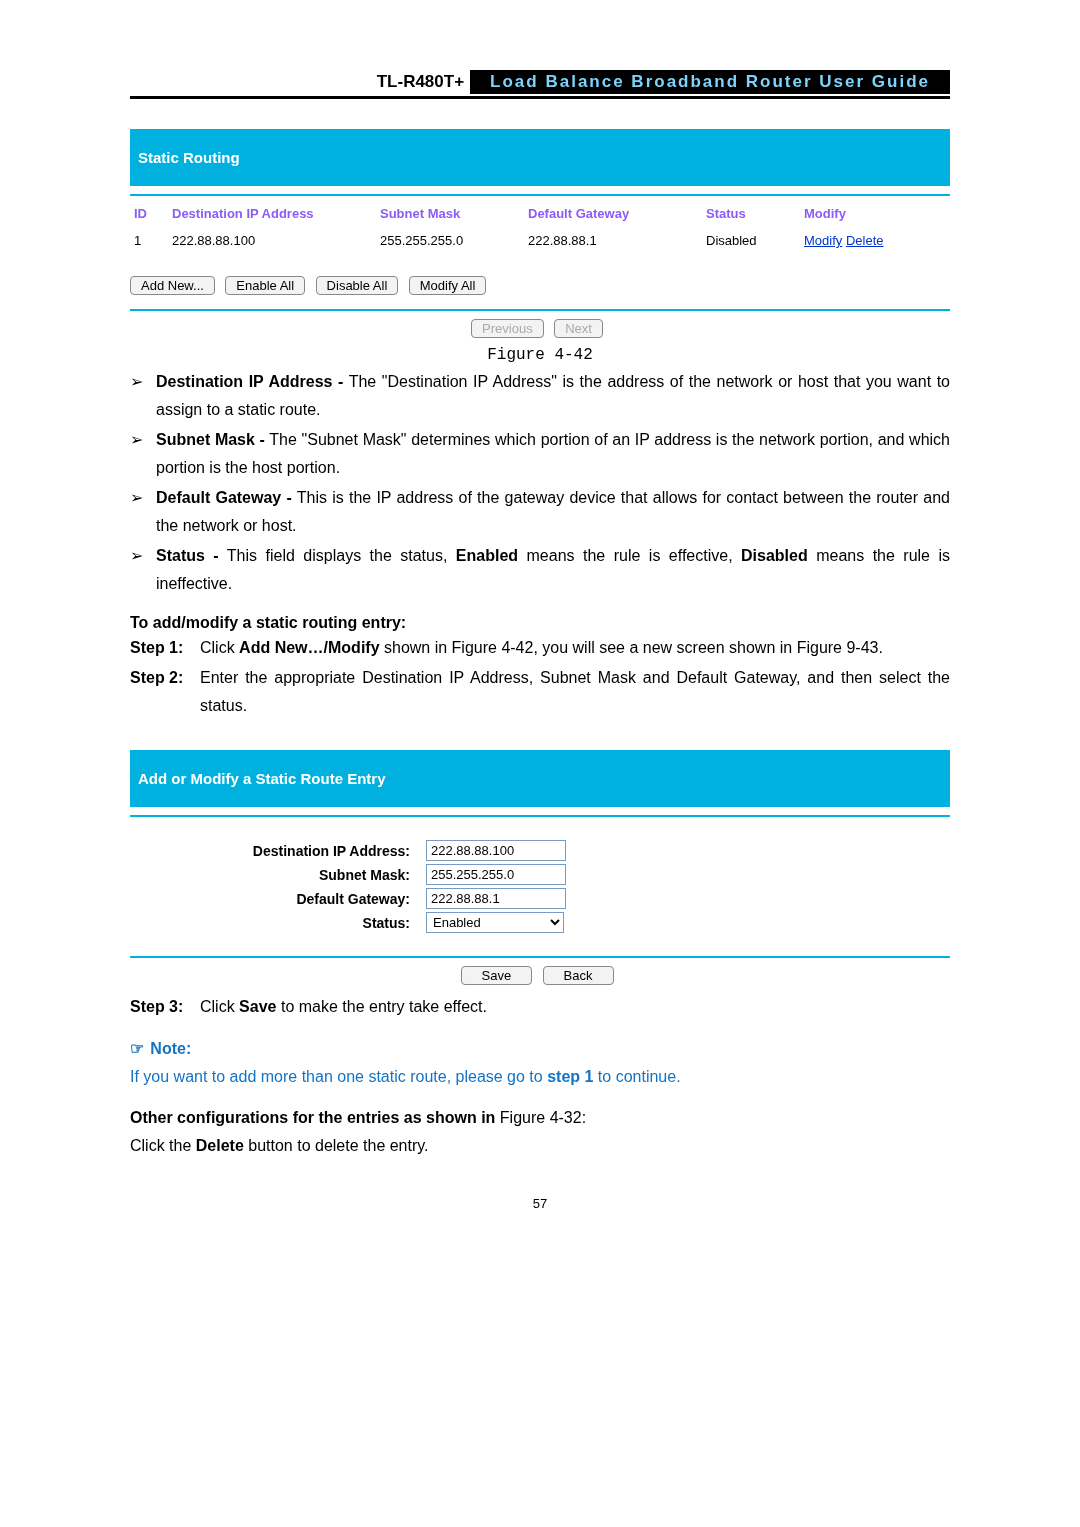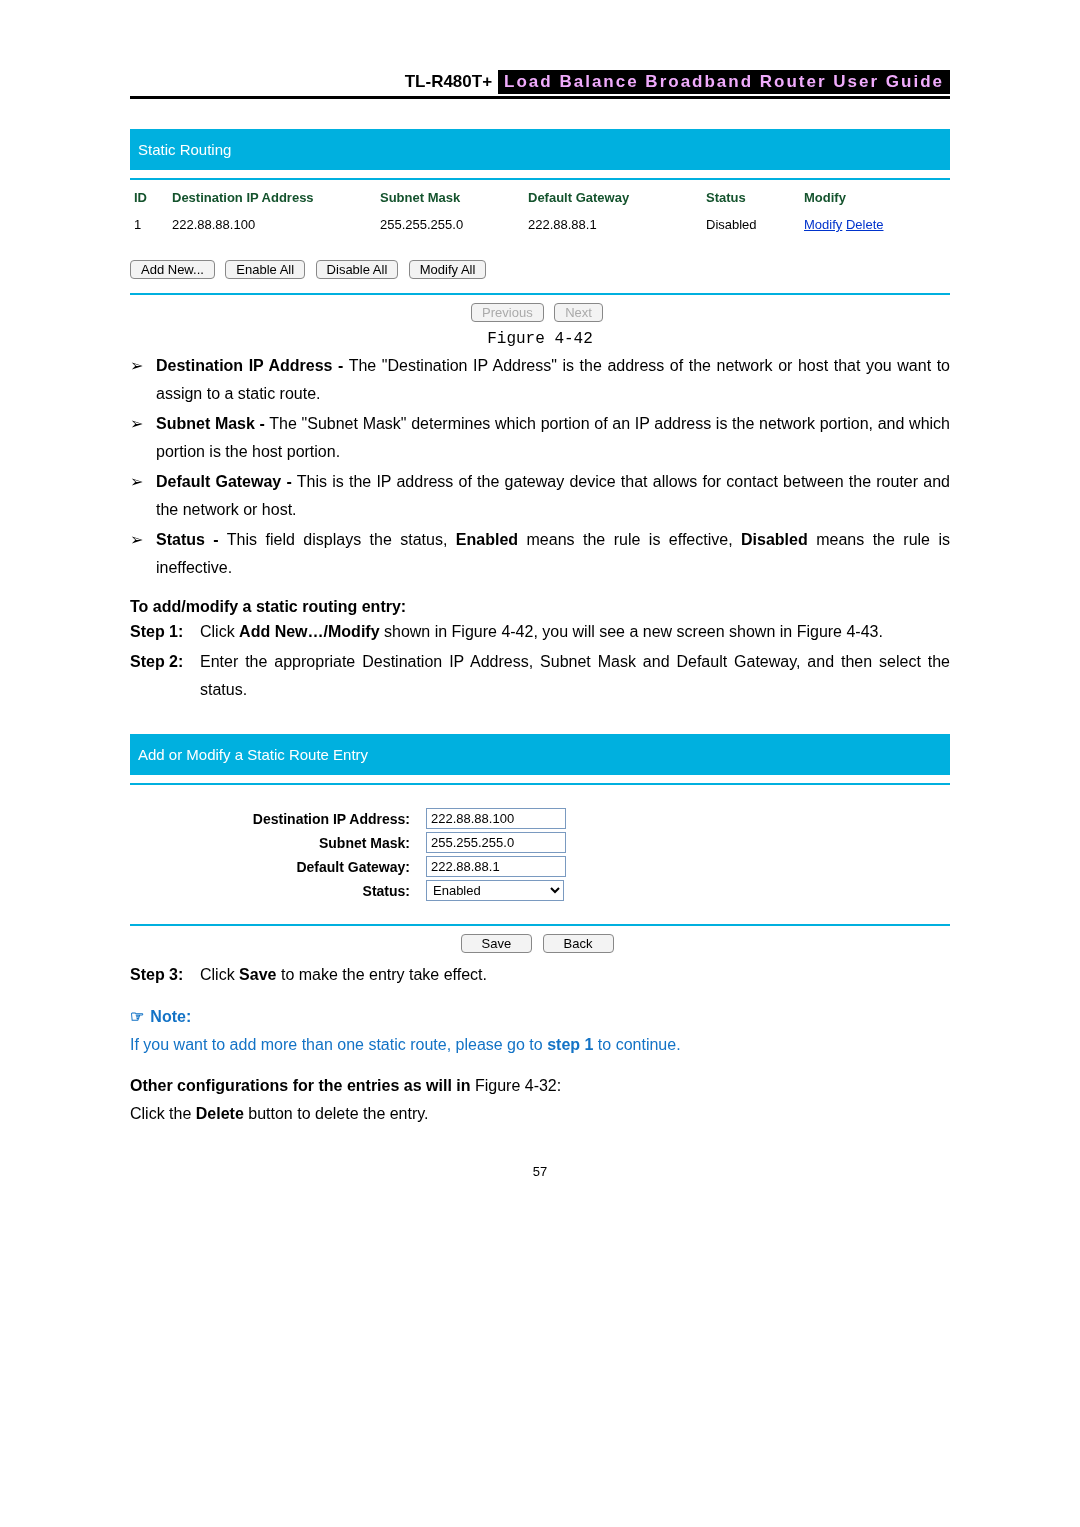--- a/index.html
+++ b/index.html
@@ -22,44 +22,44 @@
     padding-bottom: 2px;
     font-weight: bold;
     font-size: 17px;
   }
   .header-model {
     color: #000;
     padding-right: 6px;
   }
   .header-title {
     background: #000;
-    color: #f0abfc;
-    padding: 2px 6px;
+    color: #7dd3fc;
+    padding: 2px 20px;
     letter-spacing: 2px;
   }
   
   .panel-wrap {
     margin-top: 30px;
   }
   .panel-head {
     background: #00b0df;
     color: #fff;
-    font-weight: normal;
+    font-weight: bold;
     font-size: 15px;
-    padding: 12px 8px;
+    padding: 20px 8px;
   }
   .routing-table {
     width: 100%;
     border-collapse: collapse;
     font-size: 13px;
   }
   .routing-table th {
     text-align: left;
     font-weight: bold;
-    color: #14532d;
+    color: #8b5cf6;
     padding: 2px 4px 10px 4px;
   }
   .routing-table td {
     padding: 2px 4px;
   }
   .link {
     color: #0033cc;
     text-decoration: underline;
     cursor: pointer;
   }
@@ -254,21 +254,21 @@
       <div class="bl-marker">➢</div>
       <div class="bl-text">
         <span class="bold">Status -</span><span> This field displays the status, </span><span class="bold">Enabled</span><span> means the rule is effective, </span><span class="bold">Disabled</span><span> means the rule is ineffective.</span>
       </div>
     </div>
   </div>
 
   <div class="sect-head">To add/modify a static routing entry:</div>
   <div class="step">
     <div class="step-label">Step 1:</div>
-    <div class="step-body"><span>Click </span><span class="bold">Add New…/Modify</span><span> shown in Figure 4-42, you will see a new screen shown in Figure 4-43.</span></div>
+    <div class="step-body"><span>Click </span><span class="bold">Add New…/Modify</span><span> shown in Figure 4-42, you will see a new screen shown in Figure 9-43.</span></div>
   </div>
   <div class="step">
     <div class="step-label">Step 2:</div>
     <div class="step-body">Enter the appropriate Destination IP Address, Subnet Mask and Default Gateway, and then select the status.</div>
   </div>
 
   <div class="panel-wrap">
     <div class="panel-head">Add or Modify a Static Route Entry</div>
     <hr class="hr-blue">
     <div style="padding:12px 0;">
@@ -305,21 +305,21 @@
 
   <div class="note-head">
     <span class="hand">☞</span><span>Note:</span>
   </div>
   <div class="note-body">
     <span>If you want to add more than one static route, please go to </span><span class="bold">step 1</span><span> to continue.</span>
   </div>
 
   <div style="font-size:16px;line-height:1.75;margin-top:14px;">
     <div>
-      <span class="bold">Other configurations for the entries as will in </span><span>Figure 4-32:</span>
+      <span class="bold">Other configurations for the entries as shown in </span><span>Figure 4-32:</span>
     </div>
     <div>
       <span>Click the </span><span class="bold">Delete</span><span> button to delete the entry.</span>
     </div>
   </div>
 
   <div class="footer-pg">57</div>
 </div>
 
 </body></html>

